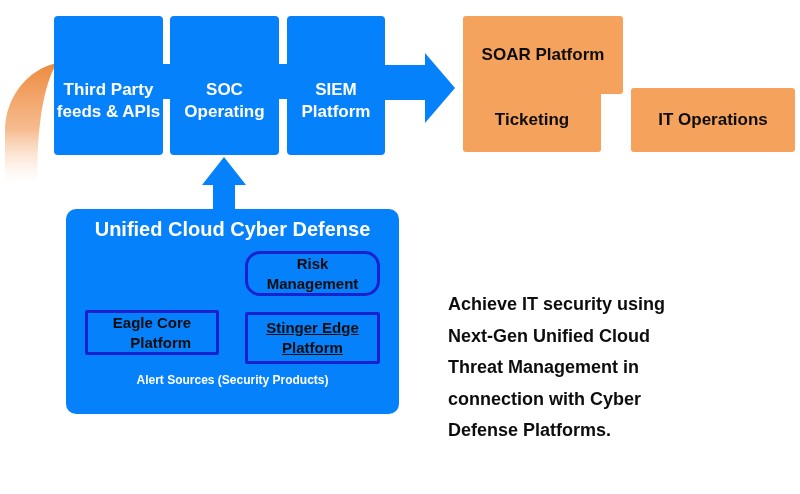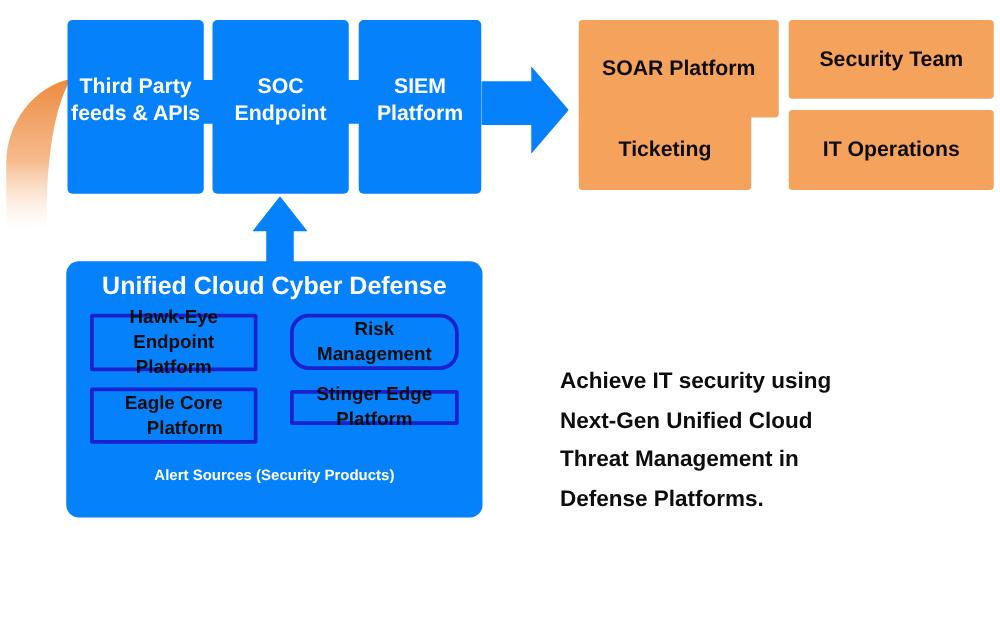--- a/index.html
+++ b/index.html
@@ -16,21 +16,21 @@
   .stage{
     position:relative;width:800px;height:494px;background:#ffffff;overflow:hidden;
   }
   
   .swoosh{position:absolute;left:0;top:55px;width:62px;height:135px;z-index:0;}
   
   .pbox{
     position:absolute;top:16px;height:139px;background:var(--blue);
     border-radius:4px;color:var(--white);font-weight:bold;font-size:17px;line-height:22px;
     display:flex;justify-content:center;align-items:flex-start;text-align:center;
-    padding-top:42px;white-space:pre-line;z-index:1;
+    padding-top:63px;white-space:pre-line;z-index:1;
   }
   .pbox1{left:54px;width:109px;}
   .pbox2{left:170px;width:109px;}
   .pbox3{left:287px;width:98px;}
   .bridge{position:absolute;top:64px;height:35px;background:var(--blue);z-index:1;}
   .bridge1{left:161px;width:12px;}
   .bridge2{left:277px;width:12px;}
   
   .right-arrow{
     position:absolute;left:385px;top:53px;width:70px;height:70px;background:var(--blue);
@@ -45,36 +45,36 @@
     position:absolute;background:var(--orange);border-radius:3px;color:var(--ink);
     font-weight:bold;font-size:17px;display:flex;align-items:center;justify-content:center;
     text-align:center;z-index:1;
   }
   .obox1{left:463px;top:16px;width:160px;height:78px;}
   .obox2{left:631px;top:16px;width:164px;height:63px;}
   .obox3{left:463px;top:88px;width:138px;height:64px;}
   .obox4{left:631px;top:88px;width:164px;height:64px;}
   
   .unified{
-    position:absolute;left:53px;top:209px;width:333px;height:205px;background:var(--blue);
+    position:absolute;left:66px;top:209px;width:333px;height:205px;background:var(--blue);
     border-radius:10px;z-index:1;padding-left:48px;
   }
   .utitle{
     position:absolute;left:0;top:8px;width:100%;text-align:center;color:var(--white);
     font-weight:bold;font-size:20px;line-height:24px;
   }
   .module{
     position:absolute;border:3px solid var(--navy);border-radius:2px;color:var(--ink);
     font-weight:bold;font-size:15px;line-height:20px;display:flex;align-items:center;
     justify-content:center;text-align:center;white-space:pre-line;
   }
   .mod1{left:19px;top:42px;width:134px;height:46px;}
   .mod2{left:179px;top:42px;width:135px;height:45px;border-radius:15px;}
   .mod3{left:19px;top:101px;width:134px;height:45px;text-align:right;}
-  .mod4{left:179px;top:103px;width:135px;height:28px;}
+  .mod4{left:179px;top:103px;width:135px;height:52px;text-decoration:underline;}
   .ufooter{
     position:absolute;left:0;top:159px;width:100%;text-align:center;color:var(--white);
     font-weight:bold;font-size:12px;line-height:24px;
   }
   
   .stack{
     position:absolute;left:54px;top:411px;width:332px;height:76px;background:var(--black);
     color:var(--white);font-weight:bold;font-size:15px;line-height:21.5px;text-align:center;
     padding-top:5px;z-index:2;
   }
@@ -96,48 +96,46 @@
         <stop offset="0.55" stop-color="#f3a468" stop-opacity="0.75"></stop>
         <stop offset="1" stop-color="#fbd9bd" stop-opacity="0"></stop>
       </linearGradient>
     </defs>
     <path d="M57,8 C28,14 5,42 5,76 L5,128 L38,126 C36,96 40,34 57,8 Z" fill="url(#arcGrad)"></path>
   </svg>
 
   <div class="pbox pbox1">Third Party
 feeds &amp; APIs</div>
   <div class="pbox pbox2">SOC
-Endpoint</div>
+Operating</div>
   <div class="pbox pbox3">SIEM
 Platform</div>
   <div class="bridge bridge1"></div>
   <div class="bridge bridge2"></div>
 
   <div class="right-arrow"></div>
   <div class="up-arrow"></div>
 
   <div class="obox obox1">SOAR Platform</div>
-  <div class="obox obox2">Security Team</div>
   <div class="obox obox3">Ticketing</div>
   <div class="obox obox4">IT Operations</div>
 
   <div class="unified">
     <div class="utitle">Unified Cloud Cyber Defense</div>
-    <div class="module mod1">Hawk-Eye
-Endpoint Platform</div>
     <div class="module mod2">Risk
 Management</div>
     <div class="module mod3">Eagle Core
 Platform</div>
     <div class="module mod4">Stinger Edge
 Platform</div>
     <div class="ufooter">Alert Sources (Security Products)</div>
   </div>
 
 
   <div class="caption">
     <div>Achieve IT security using</div>
     <div>Next-Gen Unified Cloud</div>
     <div>Threat Management in</div>
+    <div>connection with Cyber</div>
     <div>Defense Platforms.</div>
   </div>
 
 </div>
 
 </body></html>

